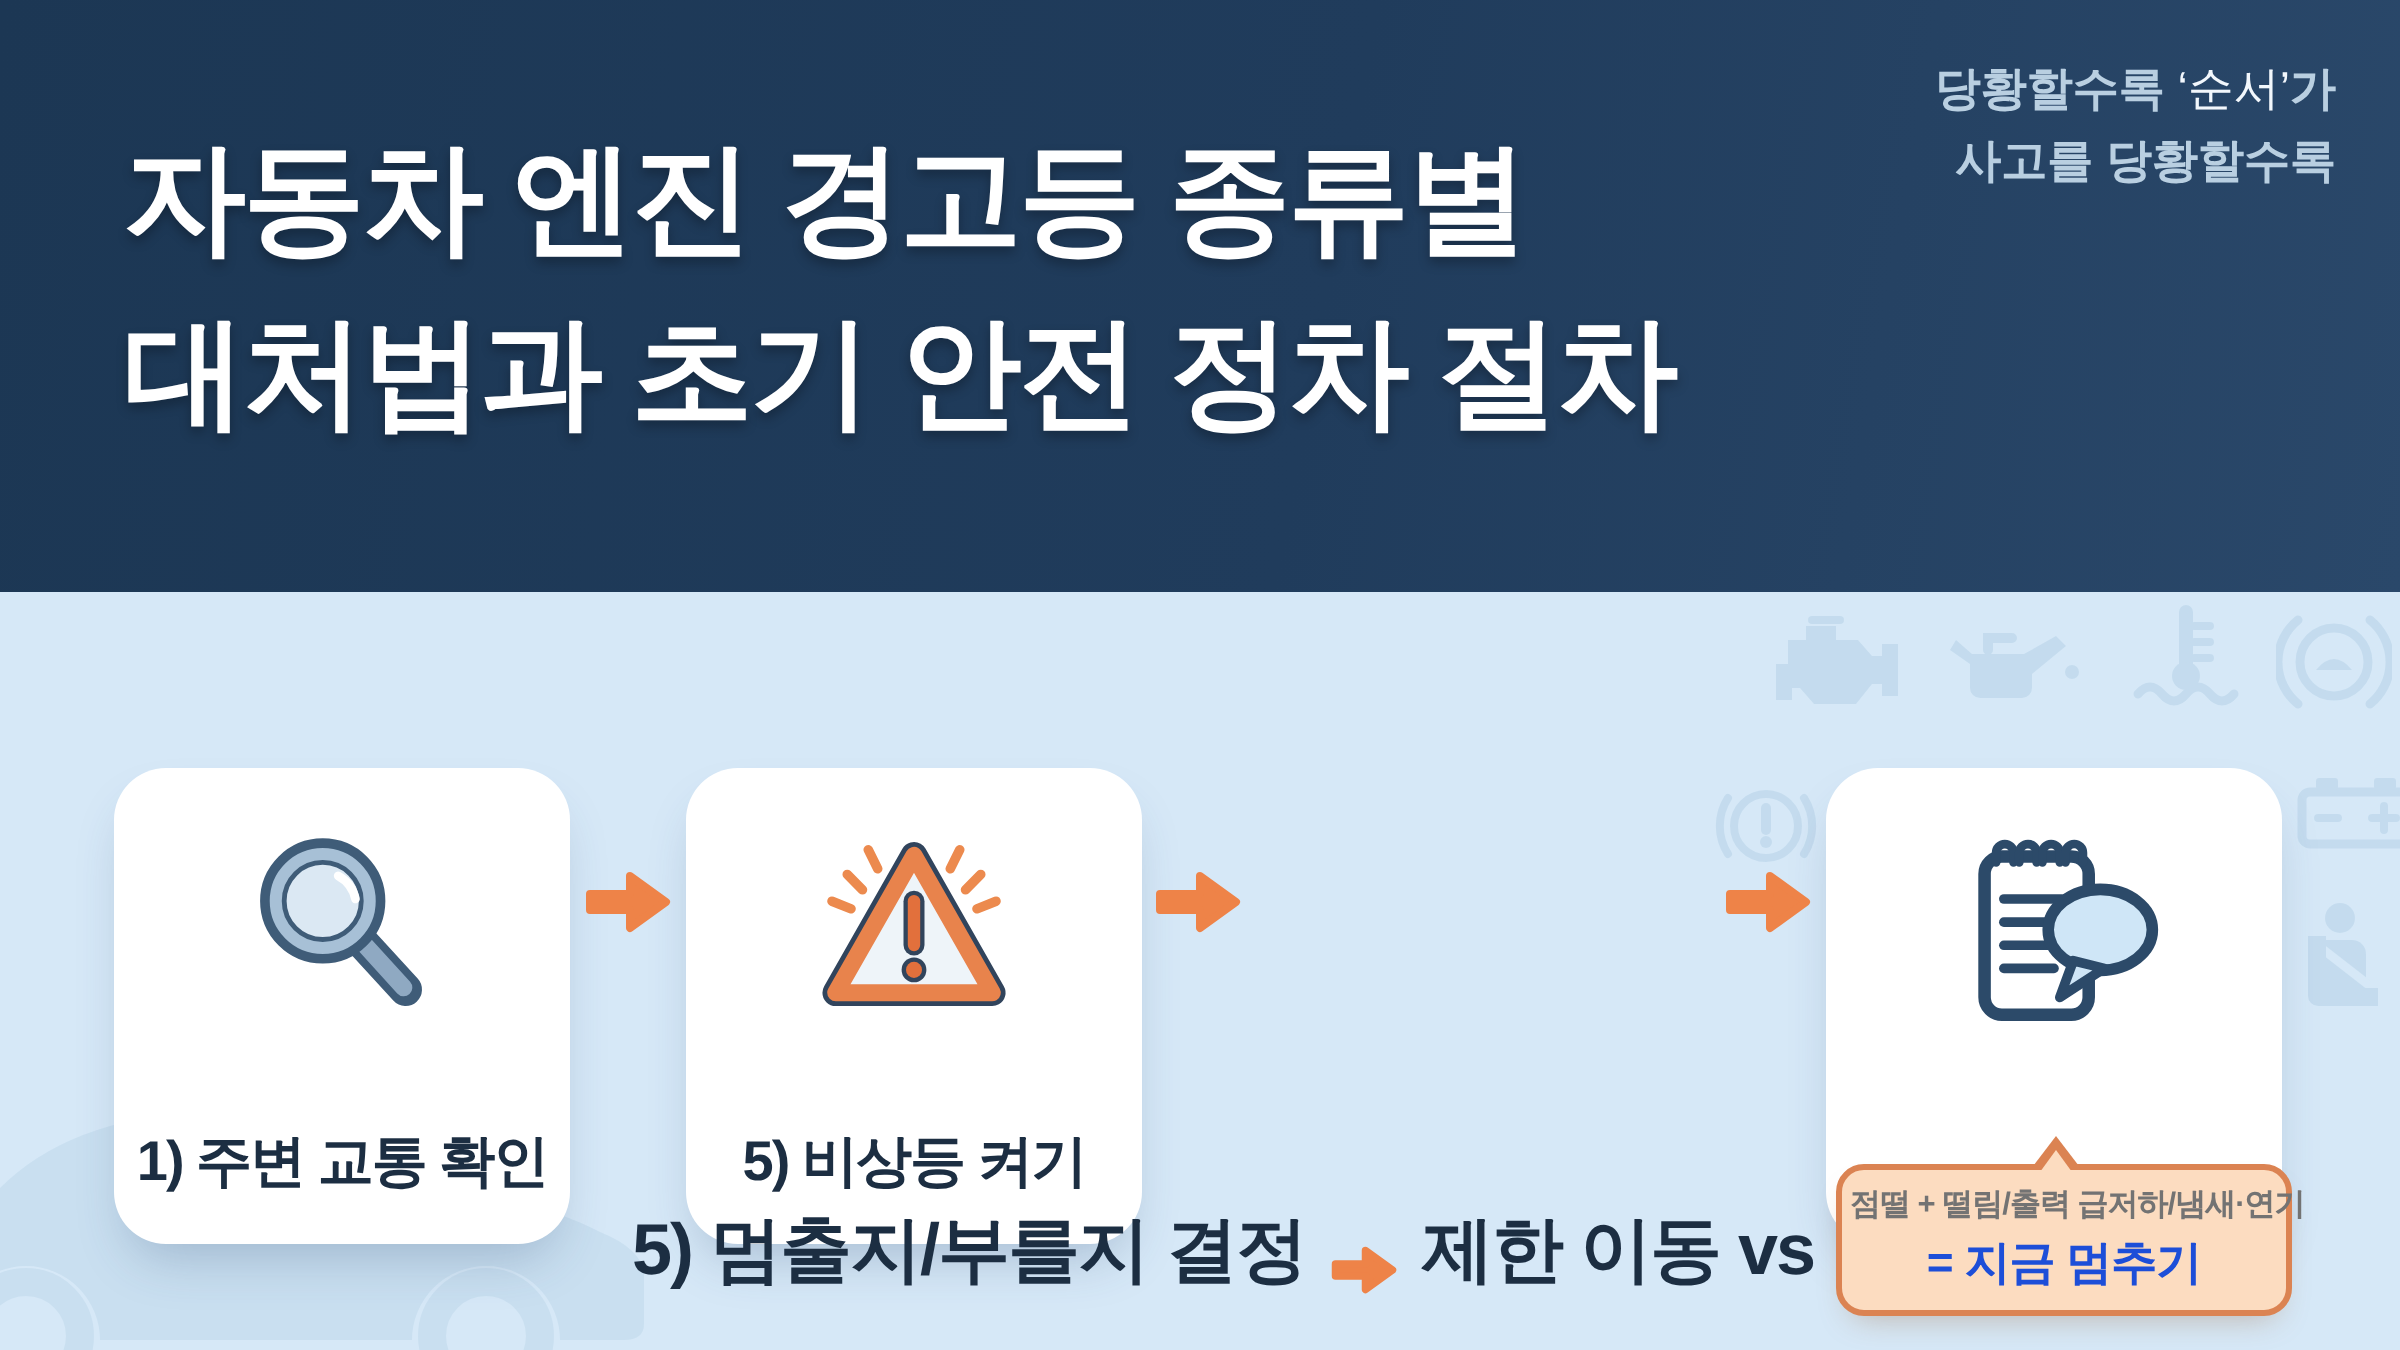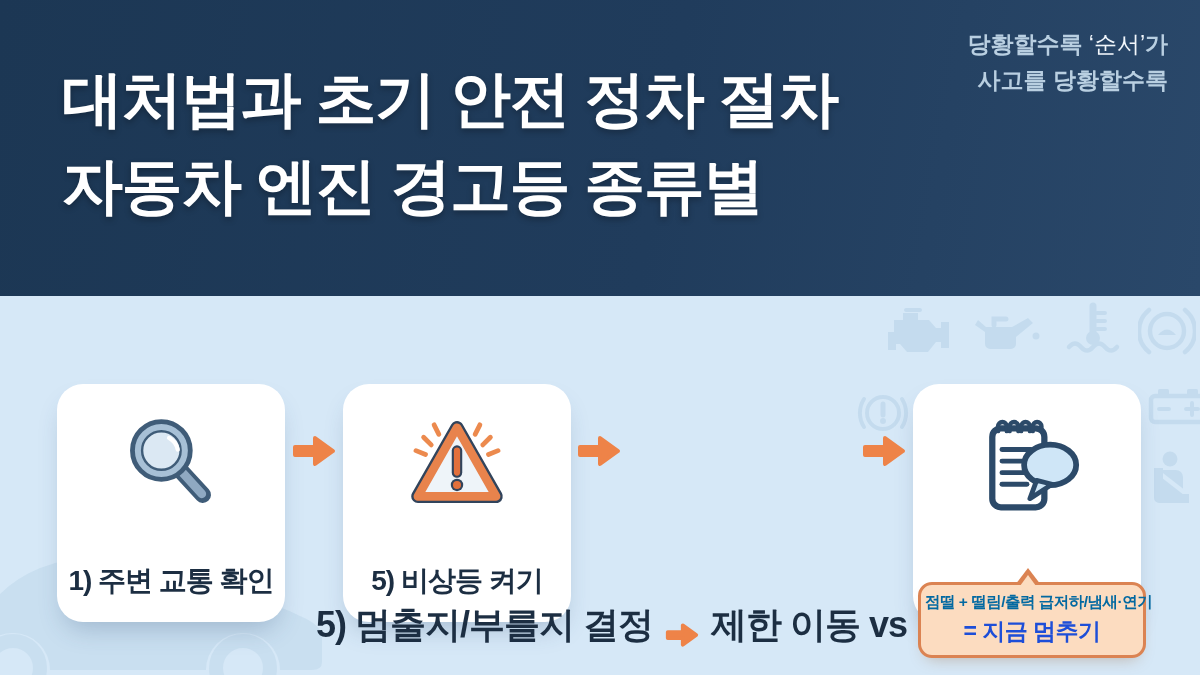--- a/index.html
+++ b/index.html
@@ -60,32 +60,32 @@
   .callout::before{
     content:"";position:absolute;left:94px;top:-17px;width:0;height:0;
     border-left:13px solid transparent;border-right:13px solid transparent;
     border-bottom:17px solid var(--callout-border);
   }
   .callout::after{
     content:"";position:absolute;left:99px;top:-10px;width:0;height:0;
     border-left:8px solid transparent;border-right:8px solid transparent;
     border-bottom:11px solid var(--callout-bg);
   }
-  .callout-line1{font-size:15.5px;font-weight:700;color:#0369a1;white-space:nowrap;letter-spacing:-0.5px;}
+  .callout-line1{font-size:15.5px;font-weight:700;color:#737373;white-space:nowrap;letter-spacing:-0.5px;}
   .callout-line2{font-size:23px;font-weight:800;color:#1d4ed8;margin-top:3px;letter-spacing:-0.5px;}
 </style>
 </head>
 <body>
 
 <div class="stage">
 
   <header class="hero">
     <h1 class="title" style="margin:0;">
+      <span style="display:block">자동차 엔진 경고등 종류별</span>
       <span style="display:block">대처법과 초기 안전 정차 절차</span>
-      <span style="display:block">자동차 엔진 경고등 종류별</span>
     </h1>
     <div class="tagline">
       <div><span>당황할수록 </span><span class="hl">‘순서’</span><span>가</span></div>
       <div>사고를 당황할수록</div>
     </div>
   </header>
 
   <svg class="wm" style="left:880px;top:304px" width="76" height="50" viewBox="0 0 76 50">
     <path fill="#b9d4e9" d="M14 16 h9 v-7 h15 v7 h11 l7 8 h5 v-6 h8 v26 h-8 v-6 h-5 l-8 10 h-21 l-7 -8 h-4 v6 h-8 v-18 h6 z"></path>
     <rect x="24" y="4" width="18" height="4" rx="2" fill="#b9d4e9"></rect>

